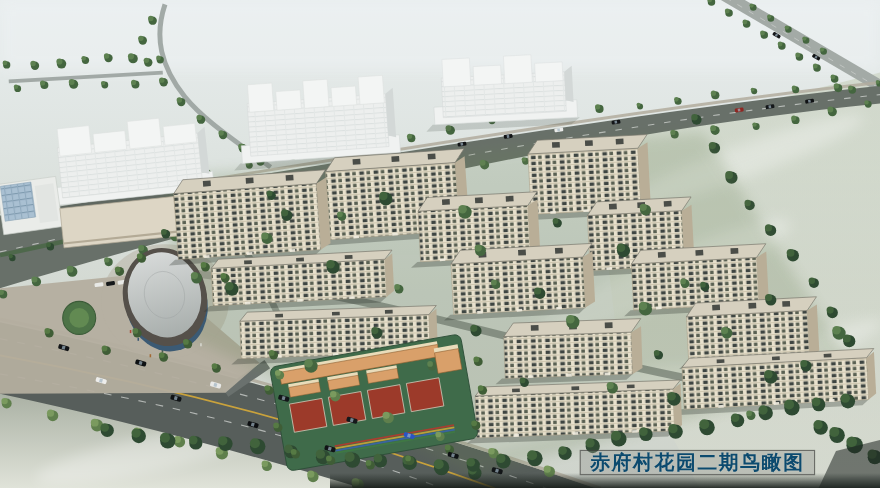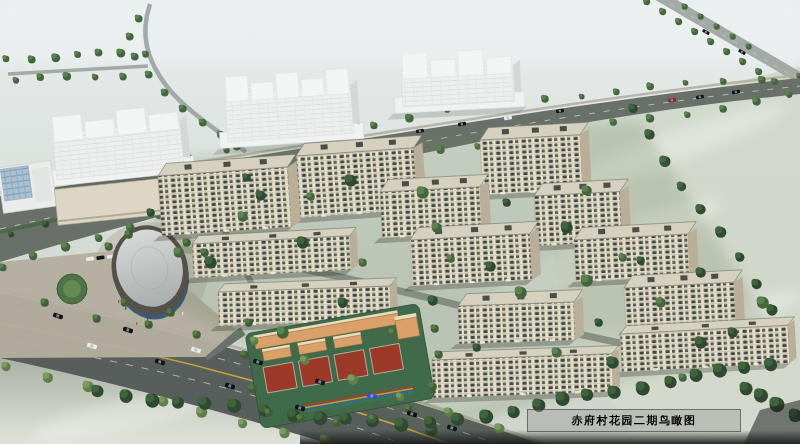--- a/index.html
+++ b/index.html
@@ -7,21 +7,21 @@
          font-family:"DejaVu Sans",sans-serif;}
   .stage svg{position:absolute;left:0;top:0;}
   .caption-bar{
     position:absolute;left:527px;top:409px;width:214px;height:23px;
     display:flex;align-items:center;justify-content:center;
     background:rgba(148,150,144,0.38);
     border:1px solid rgba(42,42,40,0.55);
     box-sizing:border-box;
   }
   .caption-text{
-    font-weight:bold;font-size:11px;line-height:1;color:#000000;
+    font-weight:bold;font-size:18px;line-height:1;color:#0c4a6e;
     letter-spacing:1.5px;white-space:nowrap;
     font-family:"DejaVu Sans",sans-serif;
     text-shadow:0 0 1px rgba(255,255,255,0.25);
   }
 </style>
 <title>赤府村花园二期鸟瞰图</title></head>
 <body>
 
 <div class="stage">
   <svg id="scene" width="800" height="444" viewBox="0 0 800 444">

